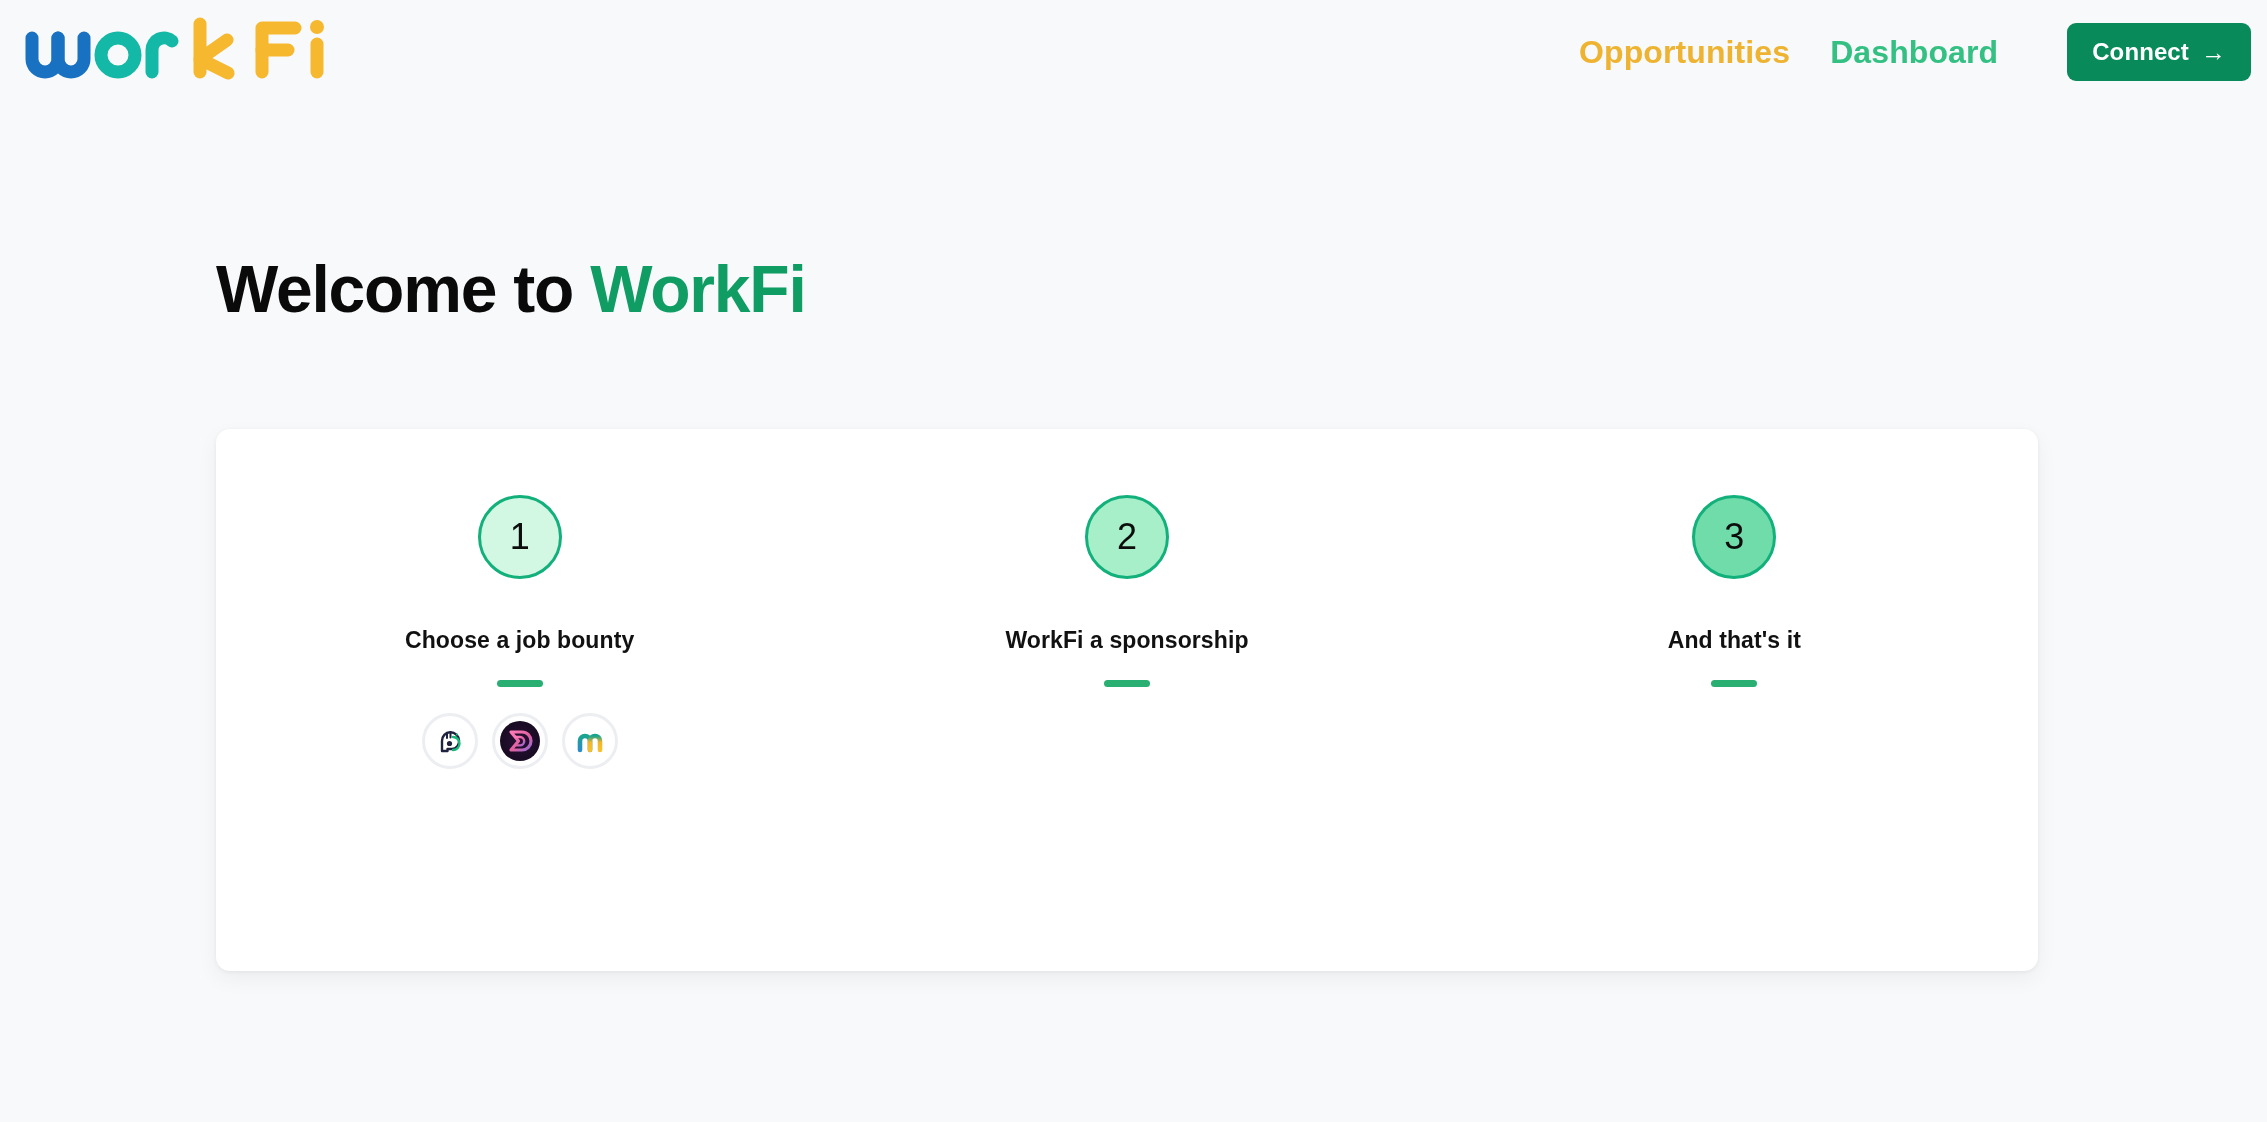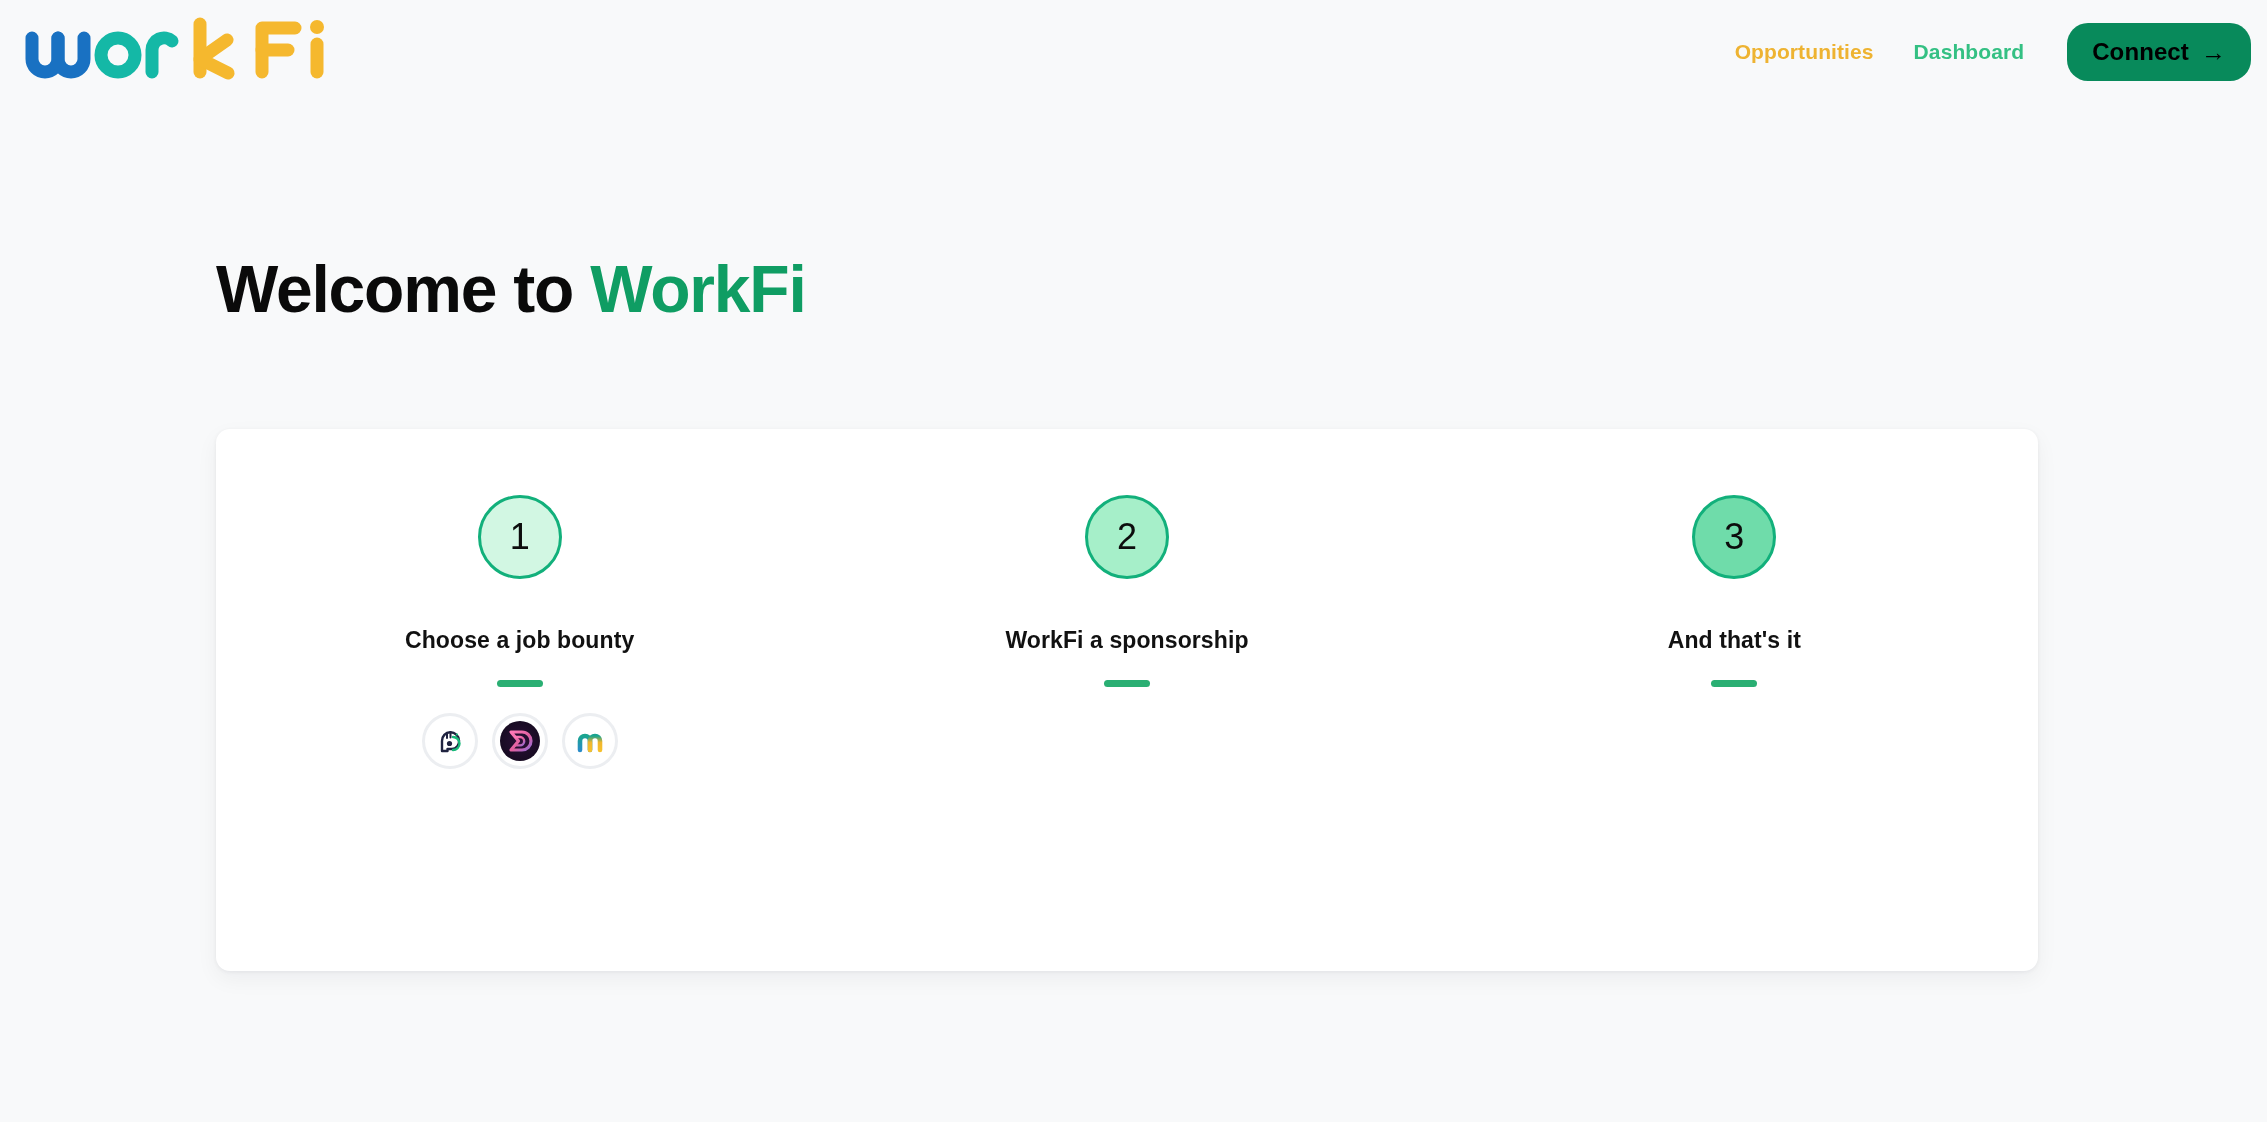--- a/index.html
+++ b/index.html
@@ -37,46 +37,47 @@
 
   .nav {
     display: flex;
     align-items: center;
     gap: 0px;
     height: 100%;
     padding-right: 0px;
   }
 
   .nav-link {
-    font-size: 21px;
+    font-size: 32px;
     font-weight: 700;
     letter-spacing: 0.1px;
     text-decoration: none;
     cursor: pointer;
     white-space: nowrap;
     padding: 8px 4px;
   }
   .nav-link.opportunities { color: #eeb331; margin-right: 32px; }
   .nav-link.dashboard { color: #34c083; margin-right: 39px; }
 
   .connect-btn {
     display: inline-flex;
     align-items: center;
     gap: 12px;
     background: #088a5b;
-    color: #000000;
+    color: #ffffff;
     border: none;
-    border-radius: 21px;
+    border-radius: 9px;
     font-family: "Liberation Sans", sans-serif;
     font-size: 24px;
     font-weight: 700;
     letter-spacing: 0.1px;
     padding: 16px 25px 17px 25px;
     cursor: pointer;
     line-height: 1;
+    margin-left: 26px;
   }
   .connect-arrow { font-size: 25px; line-height: 1; display:inline-block; transform: translateY(1px); }
 
   
   .hero {
     padding: 152px 0 0 216px;
   }
   .hero-title {
     font-size: 66px;
     font-weight: 700;

